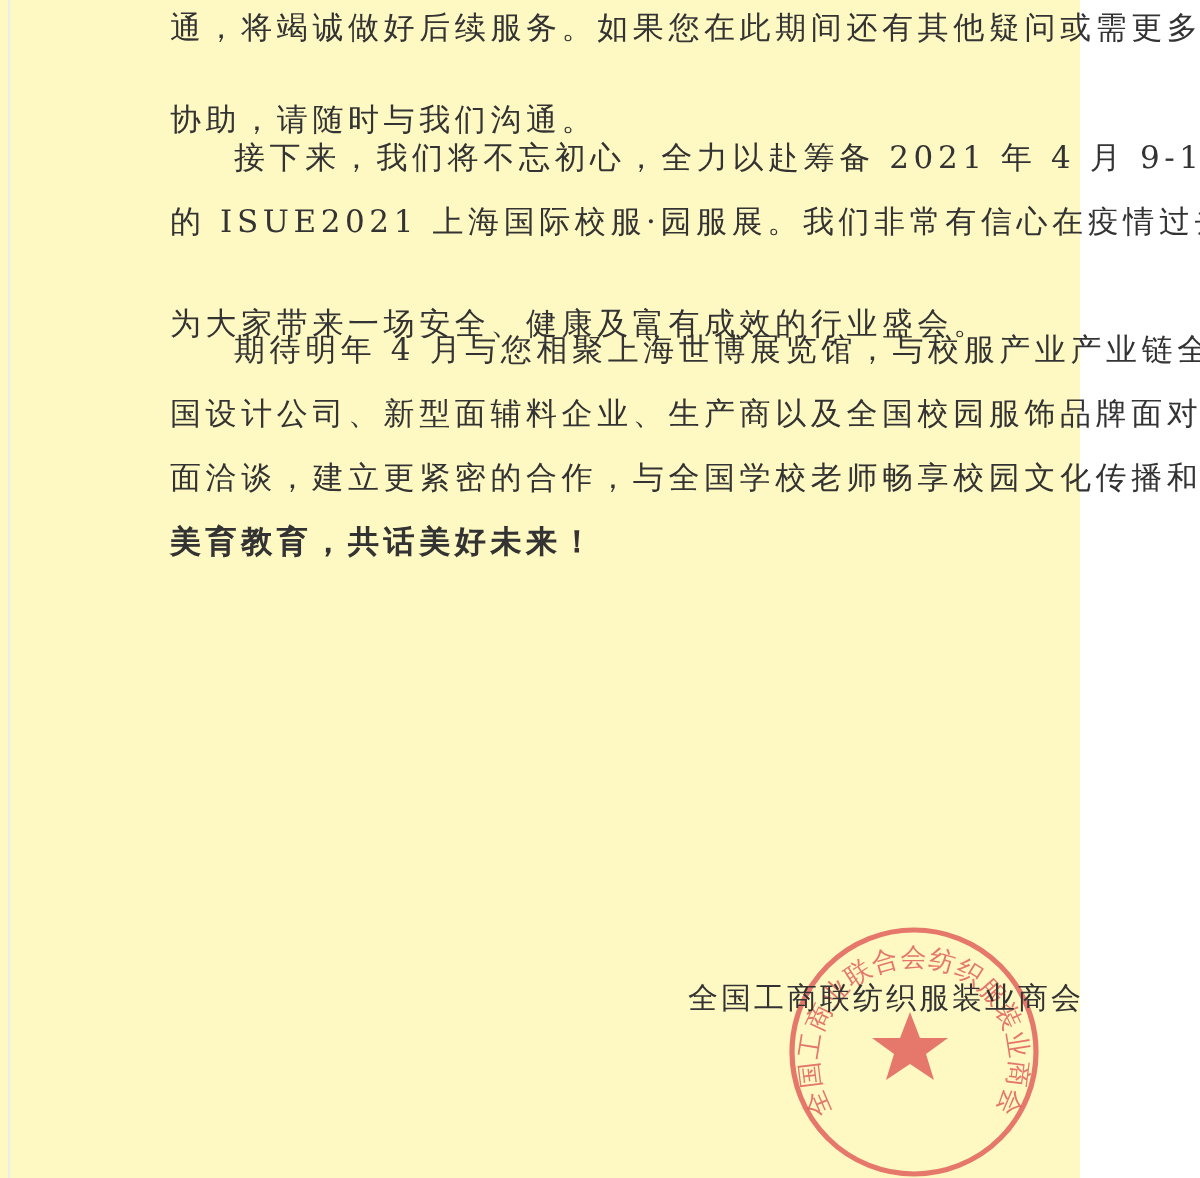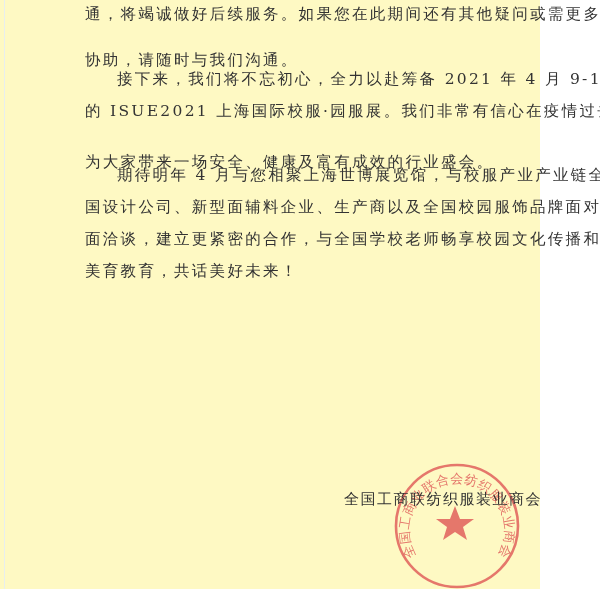--- a/index.html
+++ b/index.html
@@ -76,21 +76,21 @@
 
   <div class="body-text">
     <div class="line" style="top:4px;">通，将竭诚做好后续服务。如果您在此期间还有其他疑问或需更多</div>
     <div class="line" style="top:37px;margin-top:13px;">协助，请随时与我们沟通。</div>
     <div class="line" style="top:69px; left:32px;">接下来，我们将不忘初心，全力以赴筹备 2021 年 4 月 9-11 日</div>
     <div class="line" style="top:101px;">的 ISUE2021 上海国际校服·园服展。我们非常有信心在疫情过去后</div>
     <div class="line" style="top:132px;margin-top:20px;">为大家带来一场安全、健康及富有成效的行业盛会。</div>
     <div class="line" style="top:165px; left:32px;">期待明年 4 月与您相聚上海世博展览馆，与校服产业产业链全</div>
     <div class="line" style="top:197px;">国设计公司、新型面辅料企业、生产商以及全国校园服饰品牌面对</div>
     <div class="line" style="top:229px;">面洽谈，建立更紧密的合作，与全国学校老师畅享校园文化传播和</div>
-    <div class="line" style="top:261px;">美育教育，共话美好未来！</div>
+    <div class="line" style="top:261px;font-weight:bold;">美育教育，共话美好未来！</div>
   </div>
 
   <svg class="stamp" viewBox="0 0 128 128">
     <defs>
       <path id="stampArc" d="M 22 92 A 48 48 0 1 1 106 92" fill="none"></path>
     </defs>
     <circle cx="64" cy="64" r="61" fill="none" stroke="#e0605c" stroke-width="2.6" opacity="0.85"></circle>
     <text font-size="13" fill="#e0605c" opacity="0.85" font-family="DejaVu Sans, sans-serif" letter-spacing="0.5">
       <textPath href="#stampArc" startOffset="50%" text-anchor="middle">全国工商业联合会纺织服装业商会</textPath>
     </text>

